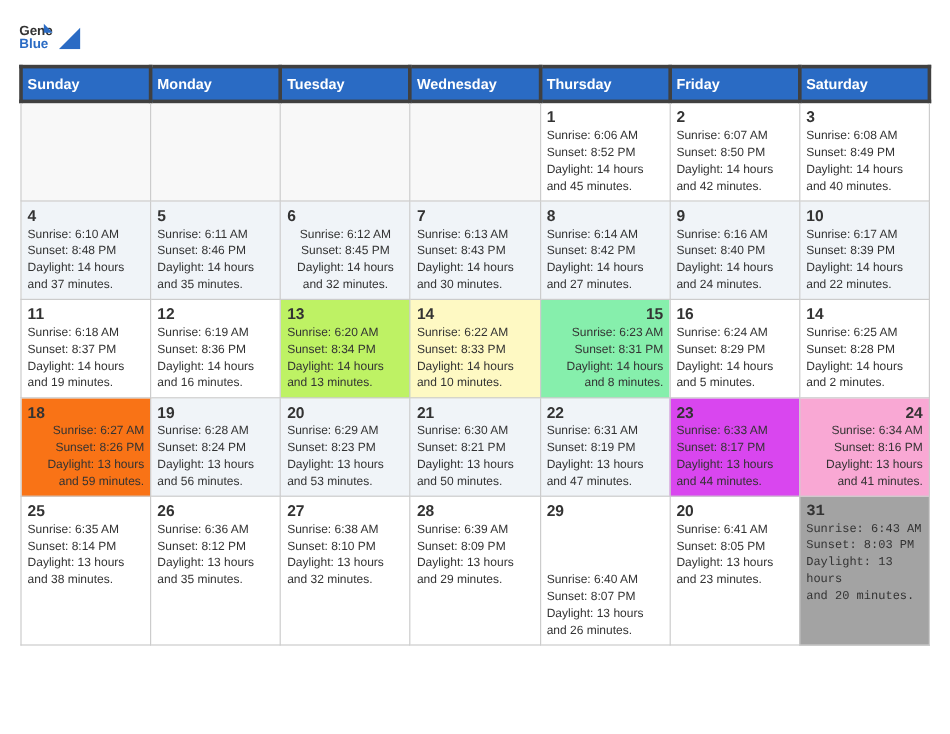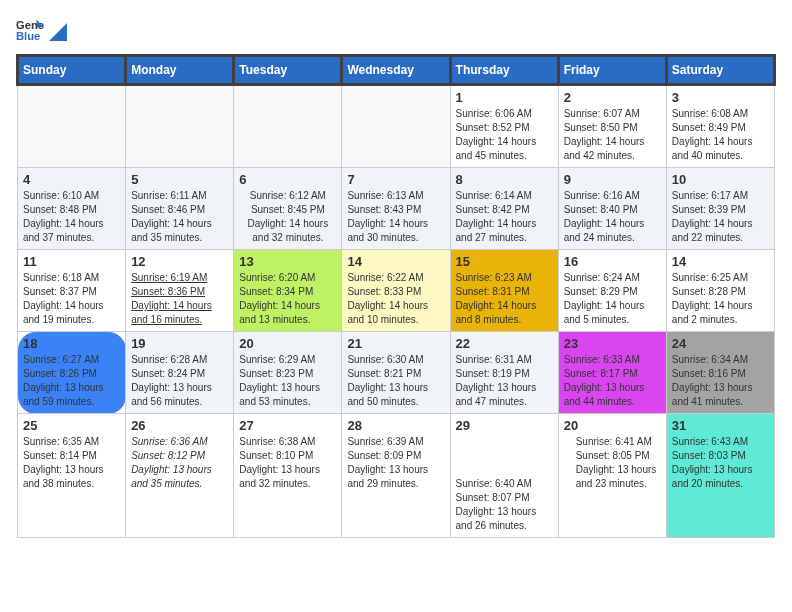--- a/index.html
+++ b/index.html
@@ -203,40 +203,40 @@
       <tr>
         <td style="background: rgb(255, 255, 255);">
           <span class="day-number">11</span>
           <div class="day-info" style="white-space: pre-line;">Sunrise: 6:18 AM
 Sunset: 8:37 PM
 Daylight: 14 hours
 and 19 minutes.</div>
         </td>
         <td style="background: rgb(255, 255, 255);">
           <span class="day-number">12</span>
-          <div class="day-info" style="white-space: pre-line; text-decoration: underline;">Sunrise: 6:19 AM
+          <div class="day-info" style="white-space: pre-line;">Sunrise: 6:19 AM
 Sunset: 8:36 PM
 Daylight: 14 hours
 and 16 minutes.</div>
         </td>
         <td style="background: #bef264;">
           <span class="day-number">13</span>
           <div class="day-info" style="white-space: pre-line;">Sunrise: 6:20 AM
 Sunset: 8:34 PM
 Daylight: 14 hours
 and 13 minutes.</div>
         </td>
         <td style="background: #fef9c3;">
           <span class="day-number">14</span>
           <div class="day-info" style="white-space: pre-line;">Sunrise: 6:22 AM
 Sunset: 8:33 PM
 Daylight: 14 hours
 and 10 minutes.</div>
         </td>
-        <td style="background: #eab308;">
+        <td style="background: #86efac; text-align: right;">
           <span class="day-number">15</span>
           <div class="day-info" style="white-space: pre-line;">Sunrise: 6:23 AM
 Sunset: 8:31 PM
 Daylight: 14 hours
 and 8 minutes.</div>
         </td>
         <td style="background: rgb(255, 255, 255);">
           <span class="day-number">16</span>
           <div class="day-info" style="white-space: pre-line;">Sunrise: 6:24 AM
 Sunset: 8:29 PM
@@ -245,23 +245,23 @@
         </td>
         <td style="background: rgb(255, 255, 255);">
           <span class="day-number">14</span>
           <div class="day-info" style="white-space: pre-line;">Sunrise: 6:25 AM
 Sunset: 8:28 PM
 Daylight: 14 hours
 and 2 minutes.</div>
         </td>
       </tr>
       <tr>
-        <td style="background: #3b82f6; border-radius: 18px;">
+        <td style="background: #f97316;">
           <span class="day-number">18</span>
-          <div class="day-info" style="white-space: pre-line;">Sunrise: 6:27 AM
+          <div class="day-info" style="white-space: pre-line; text-align: right;">Sunrise: 6:27 AM
 Sunset: 8:26 PM
 Daylight: 13 hours
 and 59 minutes.</div>
         </td>
         <td style="background: rgb(240, 244, 248);">
           <span class="day-number">19</span>
           <div class="day-info" style="white-space: pre-line;">Sunrise: 6:28 AM
 Sunset: 8:24 PM
 Daylight: 13 hours
 and 56 minutes.</div>
@@ -287,39 +287,39 @@
 Daylight: 13 hours
 and 47 minutes.</div>
         </td>
         <td style="background: #d946ef;">
           <span class="day-number">23</span>
           <div class="day-info" style="white-space: pre-line;">Sunrise: 6:33 AM
 Sunset: 8:17 PM
 Daylight: 13 hours
 and 44 minutes.</div>
         </td>
-        <td style="background: #a3a3a3;">
+        <td style="background: #f9a8d4; text-align: right;">
           <span class="day-number">24</span>
           <div class="day-info" style="white-space: pre-line;">Sunrise: 6:34 AM
 Sunset: 8:16 PM
 Daylight: 13 hours
 and 41 minutes.</div>
         </td>
       </tr>
       <tr>
         <td style="background: rgb(255, 255, 255);">
           <span class="day-number">25</span>
           <div class="day-info" style="white-space: pre-line;">Sunrise: 6:35 AM
 Sunset: 8:14 PM
 Daylight: 13 hours
 and 38 minutes.</div>
         </td>
         <td style="background: rgb(255, 255, 255);">
           <span class="day-number">26</span>
-          <div class="day-info" style="white-space: pre-line; font-style: italic;">Sunrise: 6:36 AM
+          <div class="day-info" style="white-space: pre-line;">Sunrise: 6:36 AM
 Sunset: 8:12 PM
 Daylight: 13 hours
 and 35 minutes.</div>
         </td>
         <td style="background: rgb(255, 255, 255); margin-left: 18px;">
           <span class="day-number">27</span>
           <div class="day-info" style="white-space: pre-line;">Sunrise: 6:38 AM
 Sunset: 8:10 PM
 Daylight: 13 hours
 and 32 minutes.</div>
@@ -333,26 +333,26 @@
         </td>
         <td style="background: rgb(255, 255, 255);">
           <span class="day-number">29</span>
           <div class="day-info" style="white-space: pre-line; margin-top: 44px;">Sunrise: 6:40 AM
 Sunset: 8:07 PM
 Daylight: 13 hours
 and 26 minutes.</div>
         </td>
         <td style="background: rgb(255, 255, 255);">
           <span class="day-number">20</span>
-          <div class="day-info" style="white-space: pre-line; margin-left: 12px;">Sunrise: 6:41 AM
+          <div class="day-info" style="white-space: pre-line;">Sunrise: 6:41 AM
 Sunset: 8:05 PM
 Daylight: 13 hours
 and 23 minutes.</div>
         </td>
-        <td style="background: #5eead4;">
+        <td style="background: #a3a3a3; font-family: Liberation Mono, monospace;">
           <span class="day-number">31</span>
           <div class="day-info" style="white-space: pre-line;">Sunrise: 6:43 AM
 Sunset: 8:03 PM
 Daylight: 13 hours
 and 20 minutes.</div>
         </td>
       </tr>
     </tbody>
 </table>
 

